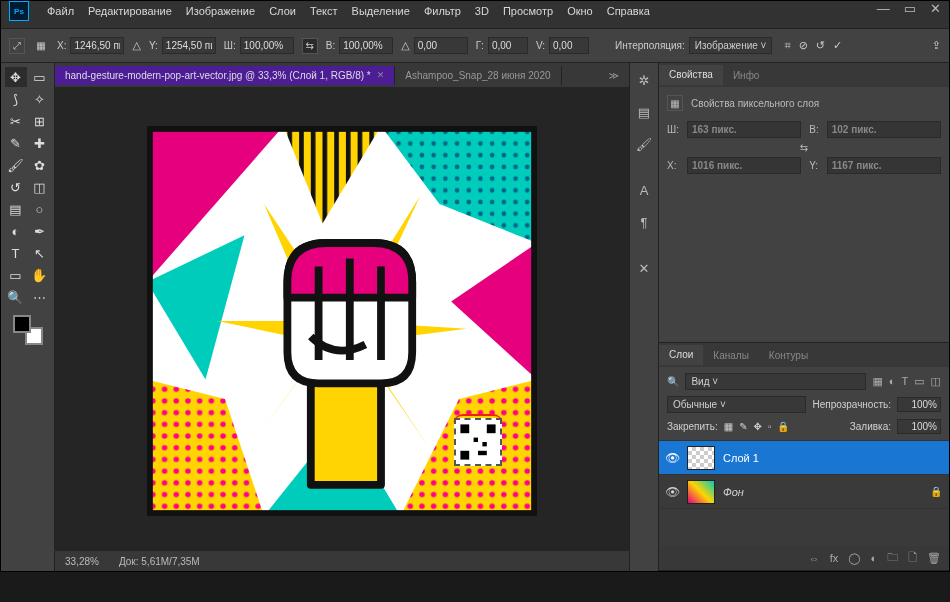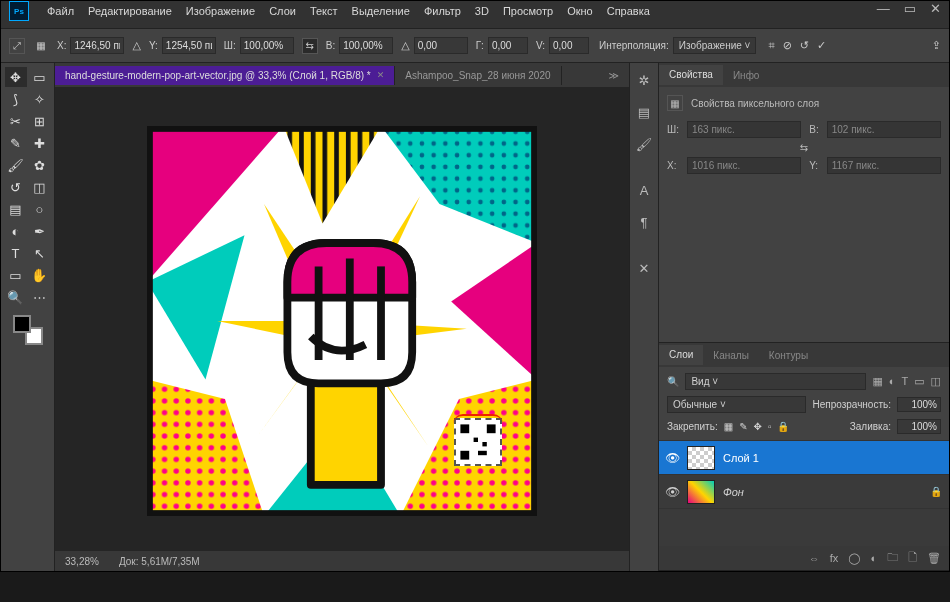--- a/index.html
+++ b/index.html
@@ -36,21 +36,21 @@
 .midstrip { width: 30px; background: #424242; border-left: 1px solid #222; border-right: 1px solid #222; display: flex; flex-direction: column; align-items: center; padding: 8px 0; gap: 14px; }
 .midstrip .mi { width: 18px; height: 18px; display: flex; align-items: center; justify-content: center; color: #bbb; font-size: 13px; cursor: pointer; }
 .rightpanel { width: 290px; background: #424242; display: flex; flex-direction: column; }
 .panel { border-bottom: 1px solid #222; }
 .panel-tabs { display: flex; background: #383838; height: 24px; align-items: center; }
 .panel-tab { padding: 4px 10px; font-size: 10px; color: #ddd; cursor: pointer; }
 .panel-tab.active { background: #424242; border-bottom: 1px solid #424242; }
 .panel-tab.inactive { color: #888; }
 .panel-body { padding: 8px; font-size: 10px; color: #bbb; }
 .propgrid { display: grid; grid-template-columns: auto 1fr auto 1fr; gap: 4px 8px; align-items: center; font-size: 10px; }
-.dimbox { background: #353535; border: 1px solid #2a2a2a; padding: 2px 4px; color: #888; }
+.dimbox { background: #353535; border: 1px solid #2a2a2a; padding: 2px 4px; color: #888; font-weight: bold; }
 .layerspanel { flex: 1; display: flex; flex-direction: column; }
 .layers-ctrl { padding: 6px 8px; display: flex; flex-direction: column; gap: 6px; border-bottom: 1px solid #333; }
 .layers-row { display: flex; align-items: center; gap: 6px; font-size: 10px; }
 .layers-row .sel { background:#383838; border:1px solid #2a2a2a; padding:2px 5px; flex:1; }
 .layers-row input { width: 44px; background:#383838; border:1px solid #2a2a2a; color:#ddd; font-size:10px; padding:1px 3px; text-align:right; }
 .layers-icons { display:flex; gap:6px; margin-left:auto; font-size:11px; color:#aaa; }
 .layerlist { flex: 1; background: #3a3a3a; overflow-y: auto; }
 .layer { display: flex; align-items: center; height: 34px; padding: 0 6px; gap: 8px; border-bottom: 1px solid #333; }
 .layer.active { background: #1976d2; color: #fff; }
 .layer .eye { width: 14px; font-size: 12px; }
@@ -117,21 +117,21 @@
         <input value="0,00" style="">
       </div>
     <div class="seg">
         <span class="lbl">Г:</span>
         <input style="width: 40px;" value="0,00">
       </div>
     <div class="seg">
         <span class="lbl">V:</span>
         <input style="width: 40px;" value="0,00">
       </div>
-    <div class="seg" style="margin-left:2px">
+    <div class="seg" style="margin-left:18px">
         <span class="lbl">Интерполяция:</span>
         <span class="sel"><span>Изображение</span> ˅</span>
       </div>
     <span style="margin-left:4px">⌗</span>
     <span>⊘</span>
     <span>↺</span>
     <span>✓</span>
     <span style="margin-left:auto">⇪</span>
   </div>
 

